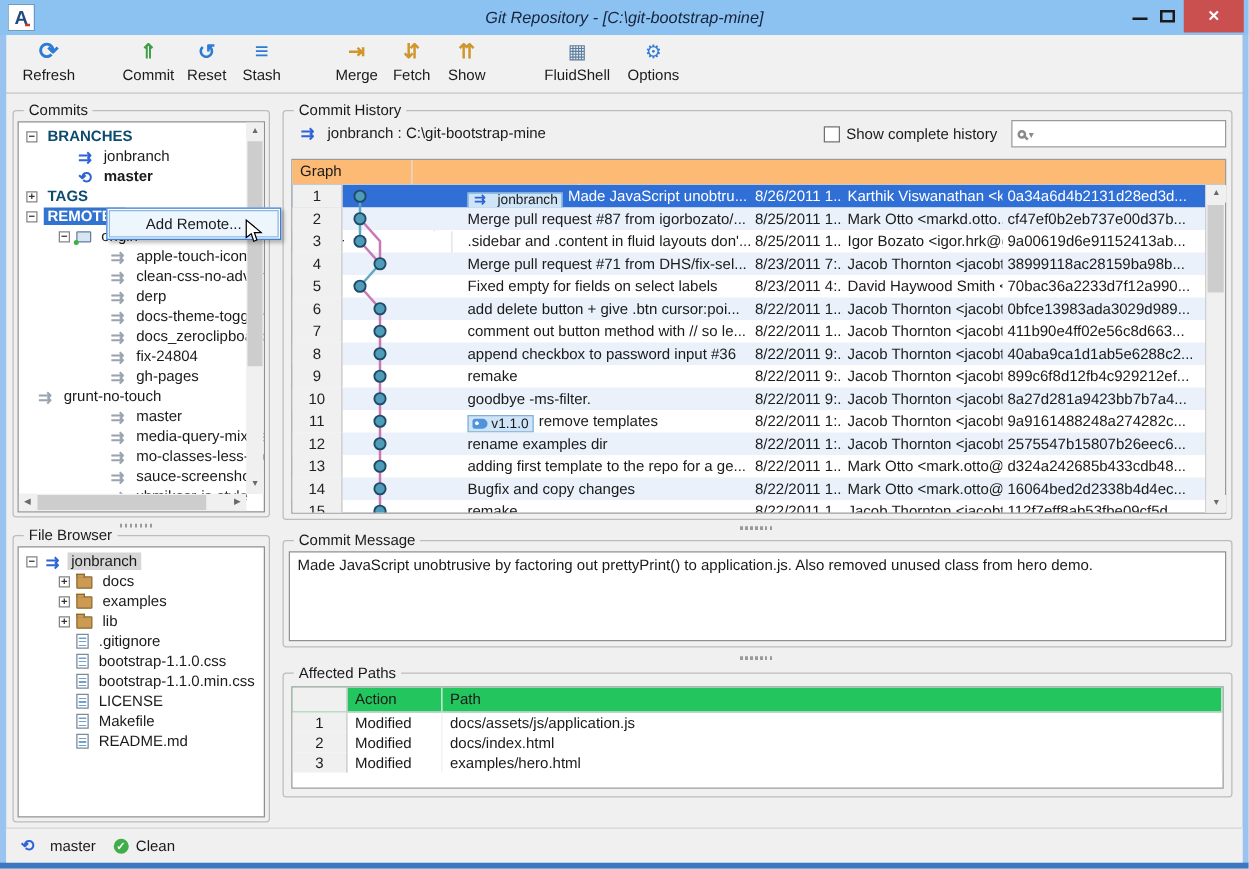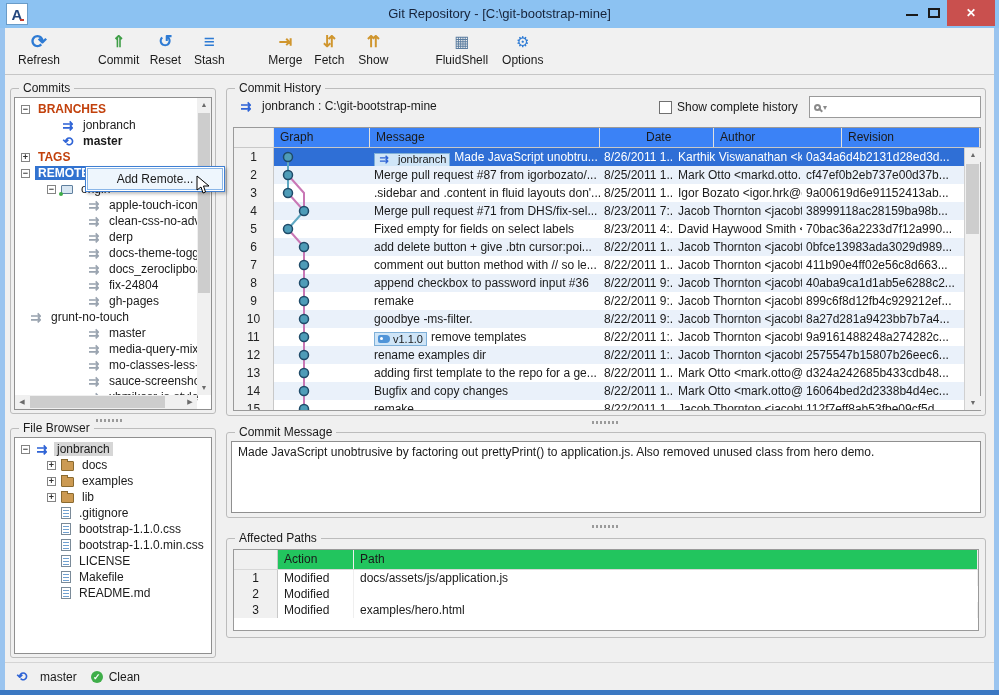--- a/index.html
+++ b/index.html
@@ -5,21 +5,21 @@
 *{box-sizing:border-box;}
 body{margin:0;background:#c8c8c8;font-family:"Liberation Sans",sans-serif;}
 #window{position:relative;width:999px;height:695px;background:#f0f0f0;overflow:hidden;font-size:12px;color:#1a1a1a;}
 
 #titlebar{position:absolute;left:0;top:0;width:999px;height:28px;background:#8cc2f2;}
 #border-left{position:absolute;left:0;top:28px;width:5px;height:662px;background:#9ac4ef;}
 #border-right{position:absolute;left:994px;top:28px;width:5px;height:662px;background:#9ac4ef;}
 #border-bottom{position:absolute;left:0;top:690px;width:999px;height:5px;background:#3b78c2;}
 #app-icon{position:absolute;left:6px;top:3px;width:22px;height:22px;background:#fff;border:1px solid #6a9cc8;display:flex;align-items:center;justify-content:center;font-weight:bold;color:#24477e;font-size:15px;}
 #app-icon::after{content:"";position:absolute;right:3px;bottom:3px;width:4px;height:2px;background:#c23b2e;}
-#title-text{position:absolute;left:100px;right:100px;top:0;height:28px;line-height:28px;text-align:center;font-size:13px;color:#16233a;}
+#title-text{position:absolute;left:100px;right:100px;top:0;height:28px;line-height:28px;text-align:center;font-size:13px;color:#16233a;font-style:italic;}
 .win-btn{position:absolute;top:0;height:26px;cursor:default;}
 #btn-min{left:903px;width:18px;}
 #btn-min .min-glyph{position:absolute;left:3px;top:14px;width:12px;height:2px;background:#1a1a1a;}
 #btn-max{left:925px;width:18px;}
 #btn-max .max-glyph{position:absolute;left:3px;top:8px;width:12px;height:10px;border:2px solid #1a1a1a;background:transparent;}
 #btn-close{left:947px;width:48px;background:#c9504e;color:#fff;text-align:center;line-height:26px;font-weight:bold;font-size:12px;}
 #btn-close::before{content:"✕";}
 
 #toolbar{position:absolute;left:0;top:28px;width:999px;height:47px;background:#f1f1f1;border-bottom:1px solid #c6c6c6;display:flex;align-items:flex-start;padding:3px 0 0 14px;}
 .tb-item{display:flex;flex-direction:column;align-items:center;min-width:44px;padding:0 4px;}
@@ -28,21 +28,21 @@
 
 .groupbox{position:absolute;border:1px solid #bcbcbc;border-radius:3px;}
 .gb-title{position:absolute;top:-8px;left:8px;background:#f0f0f0;padding:0 4px;font-size:12px;color:#1a1a1a;white-space:nowrap;}
 
 .tree-area{position:absolute;background:#fff;border:1px solid #8f8f8f;overflow:hidden;}
 .tree-row{height:16px;display:flex;align-items:center;white-space:nowrap;}
 .exp-slot{width:14px;flex:none;display:flex;align-items:center;justify-content:flex-start;}
 .expander{width:9px;height:9px;border:1px solid #848484;background:#fff;font-size:9px;line-height:7px;text-align:center;color:#333;font-weight:bold;}
 .ticon{flex:none;margin-right:5px;display:inline-flex;align-items:center;justify-content:center;width:14px;height:14px;}
 .tlabel{padding:0 3px;}
-.tlabel.group{color:#c2410c;font-weight:bold;}
+.tlabel.group{color:#0c4a6e;font-weight:bold;}
 .tlabel.bold{font-weight:bold;}
 .tlabel.sel-blue{background:#3273d0;color:#fff;}
 .tlabel.sel-gray{background:#d6d6d6;}
 .icon-branch-blue::before{content:"⇉";color:#2f64d6;font-weight:bold;font-size:13px;}
 .icon-branch-gray::before{content:"⇉";color:#9aa4b0;font-weight:bold;font-size:13px;}
 .icon-sync::before{content:"⟲";color:#2f64d6;font-weight:bold;font-size:13px;}
 .icon-server{border:1px solid #5f7f9e;background:#d8e6f2;width:12px;height:9px;border-radius:1px;position:relative;}
 .icon-server::after{content:"";position:absolute;left:-3px;bottom:-3px;width:4px;height:4px;border-radius:50%;background:#3fae49;}
 .icon-folder{width:13px;height:10px;background:#cc9a52;border:1px solid #8a6a30;border-radius:1px;position:relative;margin-top:2px;}
 .icon-folder::before{content:"";position:absolute;top:-3px;left:-1px;width:5px;height:2px;background:#cc9a52;border:1px solid #8a6a30;border-bottom:none;}
@@ -55,21 +55,21 @@
 
 #repo-line{position:absolute;left:12px;top:10px;display:flex;align-items:center;gap:4px;}
 #chk-row{position:absolute;left:432px;top:11px;display:flex;align-items:center;gap:5px;}
 .checkbox{width:13px;height:13px;background:#fff;border:1px solid #707070;}
 #search-box{position:absolute;left:582px;top:7px;width:172px;height:22px;background:#fff;border:1px solid #9a9a9a;display:flex;align-items:center;padding:0 4px;gap:2px;}
 .mag{width:7px;height:7px;border:2px solid #8a8a8a;border-radius:50%;position:relative;flex:none;}
 .mag::after{content:"";position:absolute;width:5px;height:2px;background:#8a8a8a;transform:rotate(45deg);right:-4px;bottom:-2px;}
 .mag-drop{color:#8a8a8a;font-size:8px;flex:none;}
 #search-input{border:none;outline:none;flex:1;font-size:12px;font-family:"Liberation Sans",sans-serif;background:transparent;min-width:10px;}
 #history-table{position:absolute;left:6px;top:38px;width:748px;height:284px;border:1px solid #9a9a9a;background:#fff;}
-#ht-header{display:flex;height:20px;background:#3b82f6;border-bottom:1px solid #c8c8c8;}
+#ht-header{display:flex;height:20px;background:#fdba74;border-bottom:1px solid #c8c8c8;flex-direction:column;}
 .th{border-right:1px solid #e0e0e0;padding:0 6px;line-height:19px;flex:none;overflow:hidden;white-space:nowrap;}
 #ht-rows{position:absolute;left:0;top:20px;right:16px;bottom:0;overflow:hidden;}
 .trow{display:flex;height:18px;}
 .trow.even{background:#eaf1fa;}
 .trow.sel{background:#2f6fd6;color:#fff;}
 .cell{padding:0 4px;white-space:nowrap;overflow:hidden;flex:none;line-height:18px;}
 .c-num{width:40px;background:#f0f0f0;border-right:1px solid #c8c8c8;text-align:center;color:#222;}
 .trow.sel .c-num{color:#222;}
 .c-graph{width:96px;}
 .c-msg{width:230px;}
@@ -556,20 +556,21 @@
         </div>
       <div id="pt-rows">
           <div class="prow">
             <div class="pcell p-num">1</div>
             <div class="pcell p-action">Modified</div>
             <div class="pcell p-path">docs/assets/js/application.js</div>
           </div>
           <div class="prow">
             <div class="pcell p-num">2</div>
             <div class="pcell p-action">Modified</div>
+            <div class="pcell p-path">docs/index.html</div>
           </div>
           <div class="prow">
             <div class="pcell p-num">3</div>
             <div class="pcell p-action">Modified</div>
             <div class="pcell p-path">examples/hero.html</div>
           </div>
         </div>
     </div>
   </div>
 

